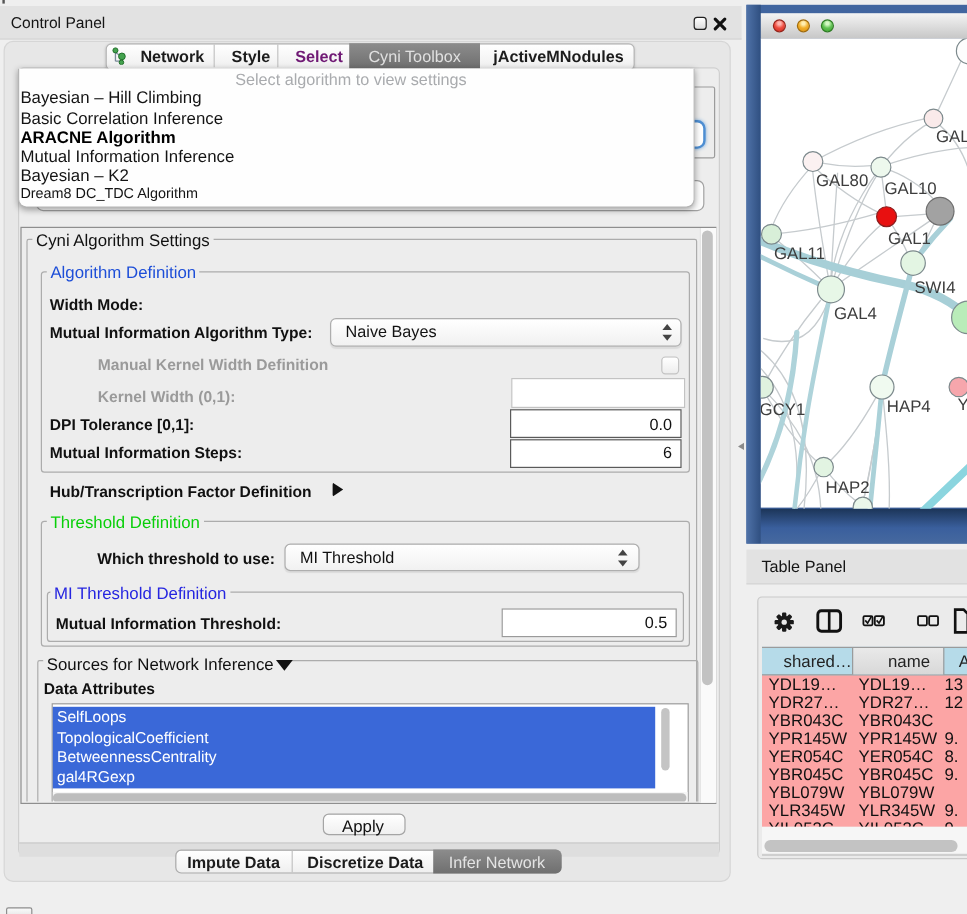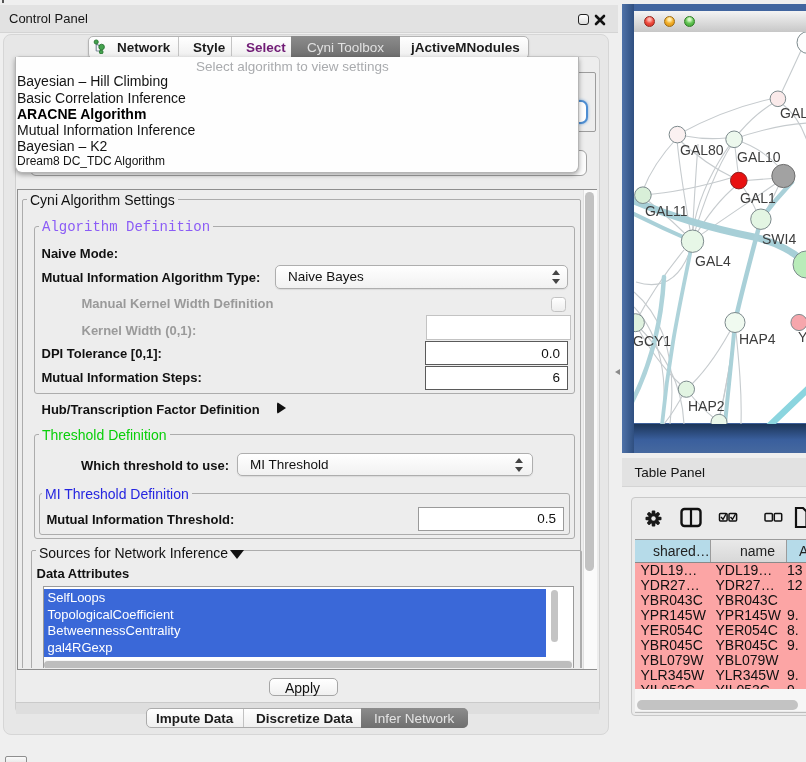--- a/index.html
+++ b/index.html
@@ -63,23 +63,23 @@
 
 <div class="abs" style="left:583px;top:190px;width:13px;height:479px;background:#fafafa;border-left:1px solid #e0e0e0;"></div>
 <div class="abs" style="left:584.5px;top:192px;width:9px;height:379px;background:#c2c2c2;border-radius:5px;"></div>
 
 <div class="abs" style="left:18px;top:190px;width:565px;height:478px;overflow:hidden;">
 
 <div class="gbox" style="left:4px;top:9px;width:557px;height:478px;border-radius:2px;"></div>
 <div class="gtitle" style="left:9px;top:3px;color:#111;">Cyni Algorithm Settings</div>
 
 <div class="gbox" style="left:16px;top:36px;width:539px;height:166px;"></div>
-<div class="gtitle" style="left:21px;top:30px;color:#8b5cf6;font-family:Liberation Mono, monospace;">Algorithm Definition</div>
-
-<div class="blbl" style="left:23.5px;top:56px;">Naive Mode:</div>
+<div class="gtitle" style="left:21px;top:30px;color:#1d4ed8;">Algorithm Definition</div>
+
+<div class="blbl" style="left:23.5px;top:56px;">Width Mode:</div>
 
 <div class="blbl" style="left:23.5px;top:80px;">Mutual Information Algorithm Type:</div>
 <div class="combo" style="left:257px;top:75px;width:291px;height:22px;">
   <span class="ct">Naive Bayes</span>
   <span class="arr" style="right:7px;top:4px;border-left:4px solid transparent;border-right:4px solid transparent;border-bottom:5px solid #444;"></span>
   <span class="arr" style="right:7px;bottom:4px;border-left:4px solid transparent;border-right:4px solid transparent;border-top:5px solid #444;"></span>
 </div>
 
 <div class="blbl grey" style="left:23.5px;top:106px;color:#9a9a9a;">Manual Kernel Width Definition</div>
 <div class="abs" style="left:533px;top:106.5px;width:13px;height:13px;background:linear-gradient(#fff,#ededed);border:1px solid #c3c3c3;border-radius:3.5px;"></div>

